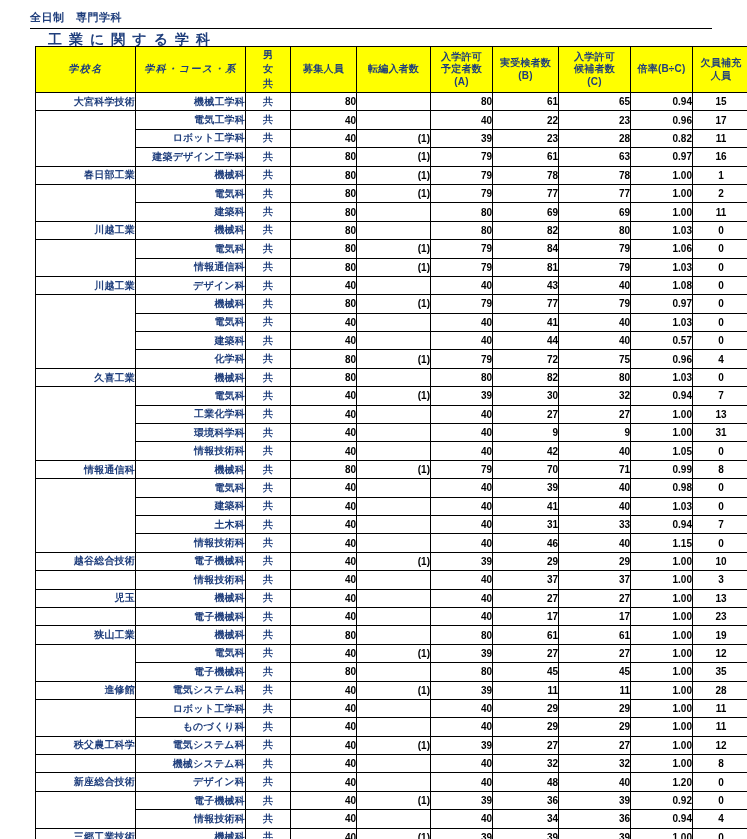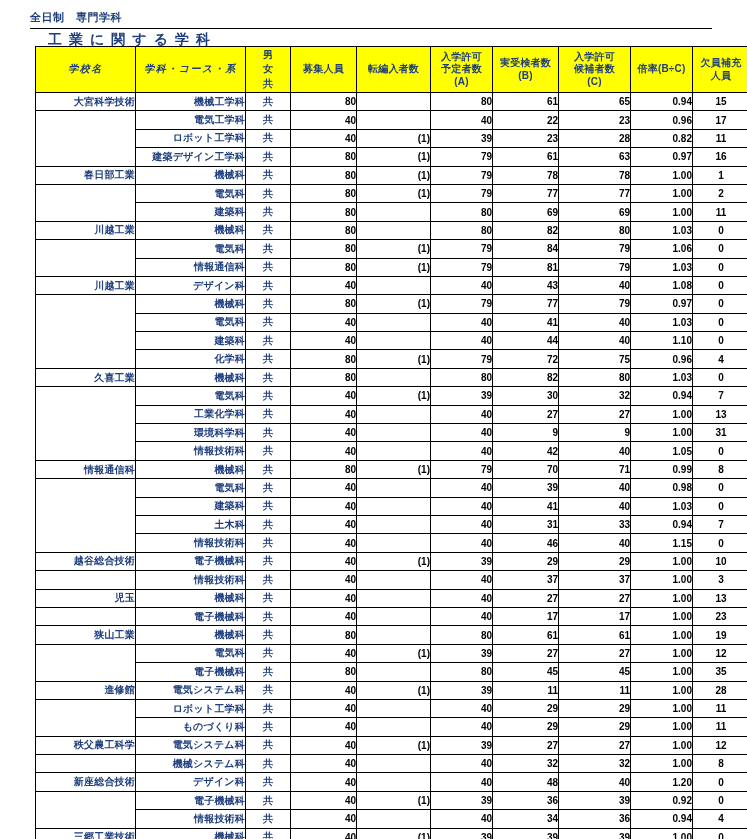--- a/index.html
+++ b/index.html
@@ -335,21 +335,21 @@
         </tr>
         <tr>
           <td class="school blank"></td>
           <td class="course">建築科</td>
           <td class="gender">共</td>
           <td class="num">40</td>
           <td class="paren"></td>
           <td class="num">40</td>
           <td class="num">44</td>
           <td class="num">40</td>
-          <td class="num">1.10</td>
+          <td class="num">0.57</td>
           <td class="num center">0</td>
         </tr>
         <tr>
           <td class="school blank"></td>
           <td class="course">化学科</td>
           <td class="gender">共</td>
           <td class="num">80</td>
           <td class="paren">(1)</td>
           <td class="num">79</td>
           <td class="num">72</td>

